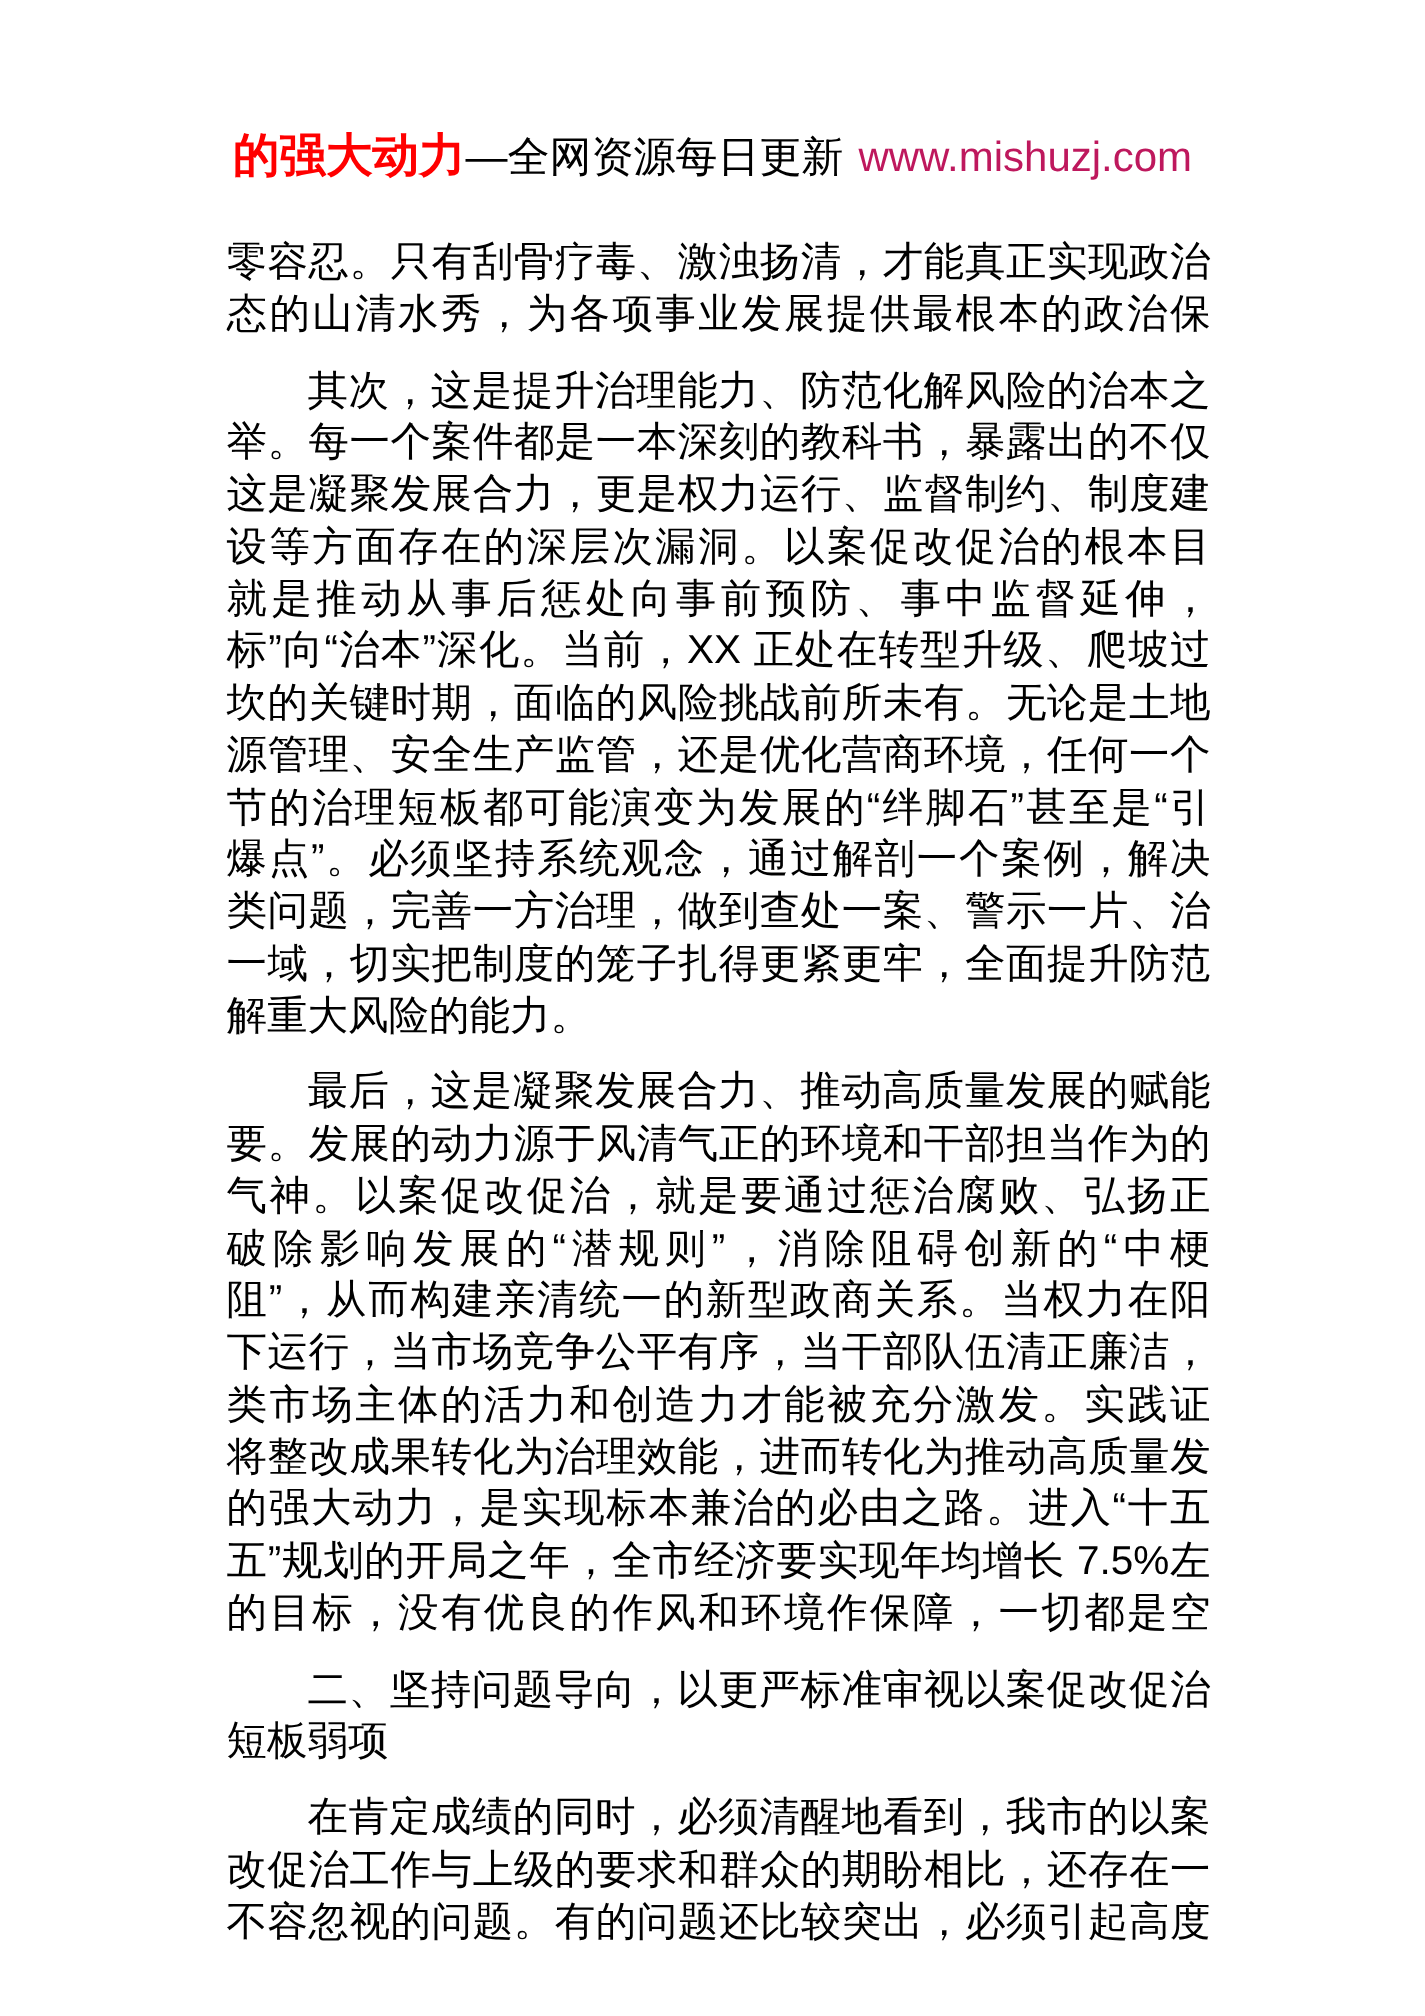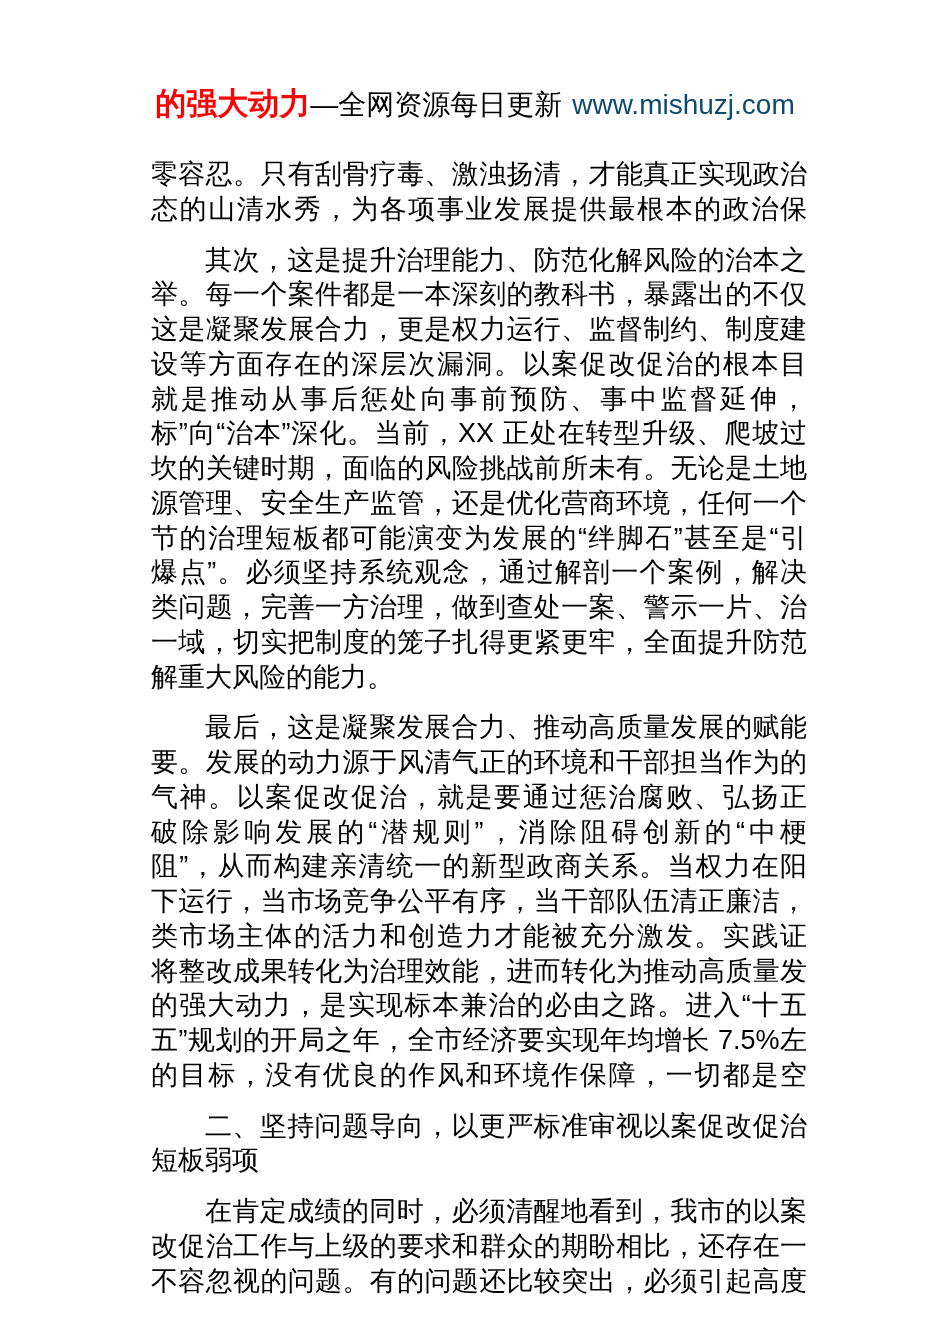--- a/index.html
+++ b/index.html
@@ -50,21 +50,21 @@
     text-align-last: justify;
   }
   .line.first { text-indent: 2em; }
   .line.short { text-align-last: left; }
 </style>
 </head>
 <body>
 
 <div class="page">
   <div class="header">
-    <span class="brand" style="color: rgb(255, 0, 0);">的强大动力</span><span class="sep">—</span><span class="tagline" style="color: rgb(0, 0, 0);">全网资源每日更新</span><span class="url" style="color: #0c4a6e;">www.mishuzj.com</span>
+    <span class="brand" style="color: rgb(255, 0, 0);">的强大动力</span><span class="sep">—</span><span class="tagline" style="color: rgb(0, 0, 0);">全网资源每日更新</span><span class="url" style="color: #be185d;">www.mishuzj.com</span>
   </div>
   <div class="content" id="doc-content" style="color: rgb(0, 0, 0);">
       <div class="paragraph">
         <div class="line">零容忍。只有刮骨疗毒、激浊扬清，才能真正实现政治生</div>
         <div class="line">态的山清水秀，为各项事业发展提供最根本的政治保障。</div>
       </div>
       <div class="paragraph">
         <div class="line first">其次，这是提升治理能力、防范化解风险的治本之</div>
         <div class="line">举。每一个案件都是一本深刻的教科书，暴露出的不仅是</div>
         <div class="line">这是凝聚发展合力，更是权力运行、监督制约、制度建</div>

